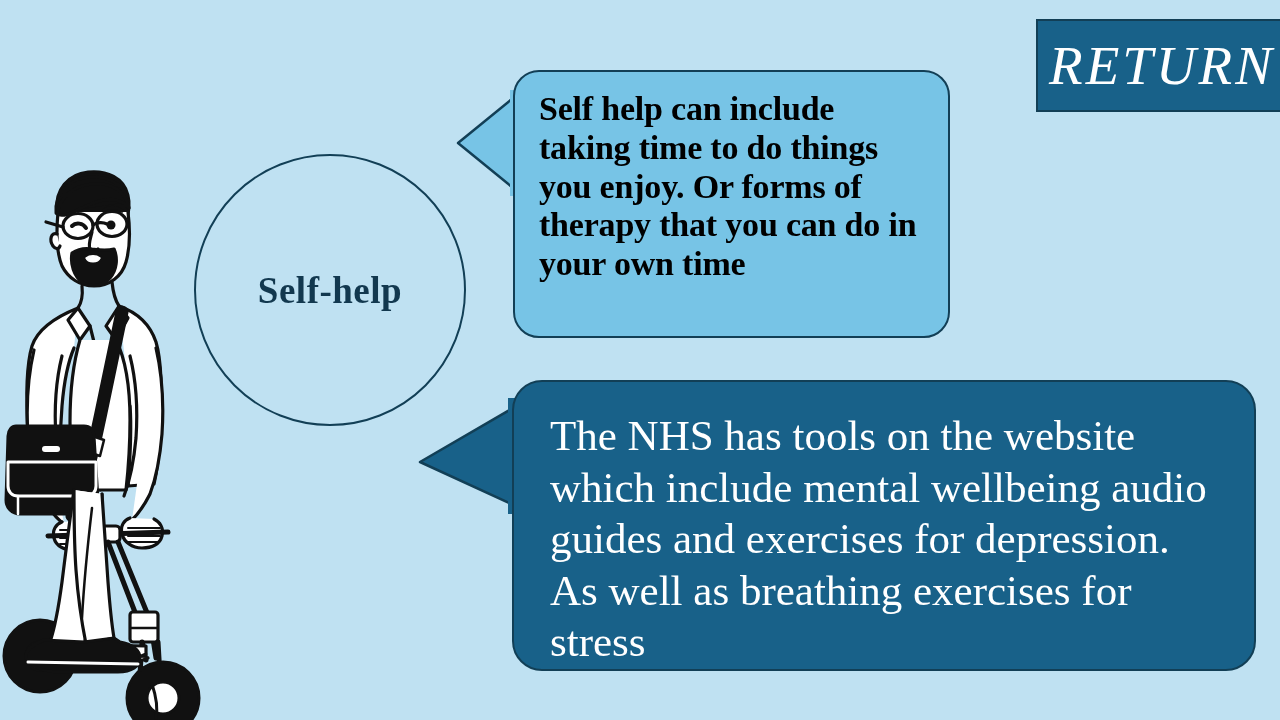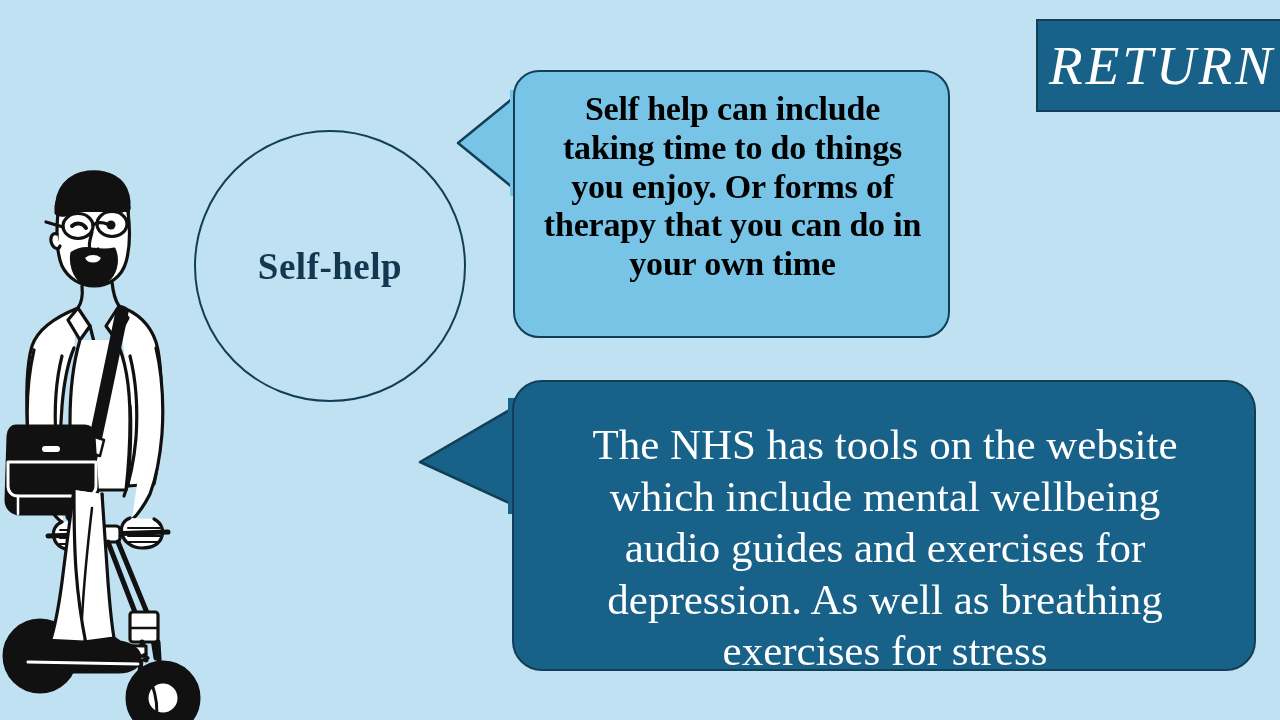--- a/index.html
+++ b/index.html
@@ -40,21 +40,21 @@
     letter-spacing: 3px;
     line-height: 1;
     white-space: nowrap;
     font-style: italic;
   }
 
   
   #self-help-circle {
     position: absolute;
     left: 194px;
-    top: 130px;
+    top: 154px;
     width: 272px;
     height: 272px;
     border: 2.5px solid #123f56;
     border-radius: 50%;
     background: transparent;
     display: flex;
     align-items: center;
     justify-content: center;
     box-sizing: border-box;
   }
@@ -65,21 +65,20 @@
     font-size: 37px;
     letter-spacing: 0.5px;
     line-height: 1;
   }
 
   
   .bubble {
     position: absolute;
     box-sizing: border-box;
     border: 2.5px solid #123f56;
-    text-align: center;
   }
 
   #bubble-light {
     left: 513px;
     top: 70px;
     width: 437px;
     height: 268px;
     background: #77c4e6;
     border-radius: 26px;
     padding: 18px 22px 14px 24px;
@@ -109,21 +108,21 @@
     border-radius: 30px;
     padding: 20px 26px 18px 28px;
   }
   #bubble-dark .bubble-text {
     color: #ffffff;
     font-family: "Liberation Serif", "DejaVu Serif", serif;
     font-weight: 400;
     font-size: 43px;
     line-height: 1.20;
     letter-spacing: 0px;
-    margin: 17px;
+    margin: 8px;
   }
 
   
   #scooter-illustration {
     position: absolute;
     left: 0px;
     top: 150px;
     width: 220px;
     height: 570px;
   }

